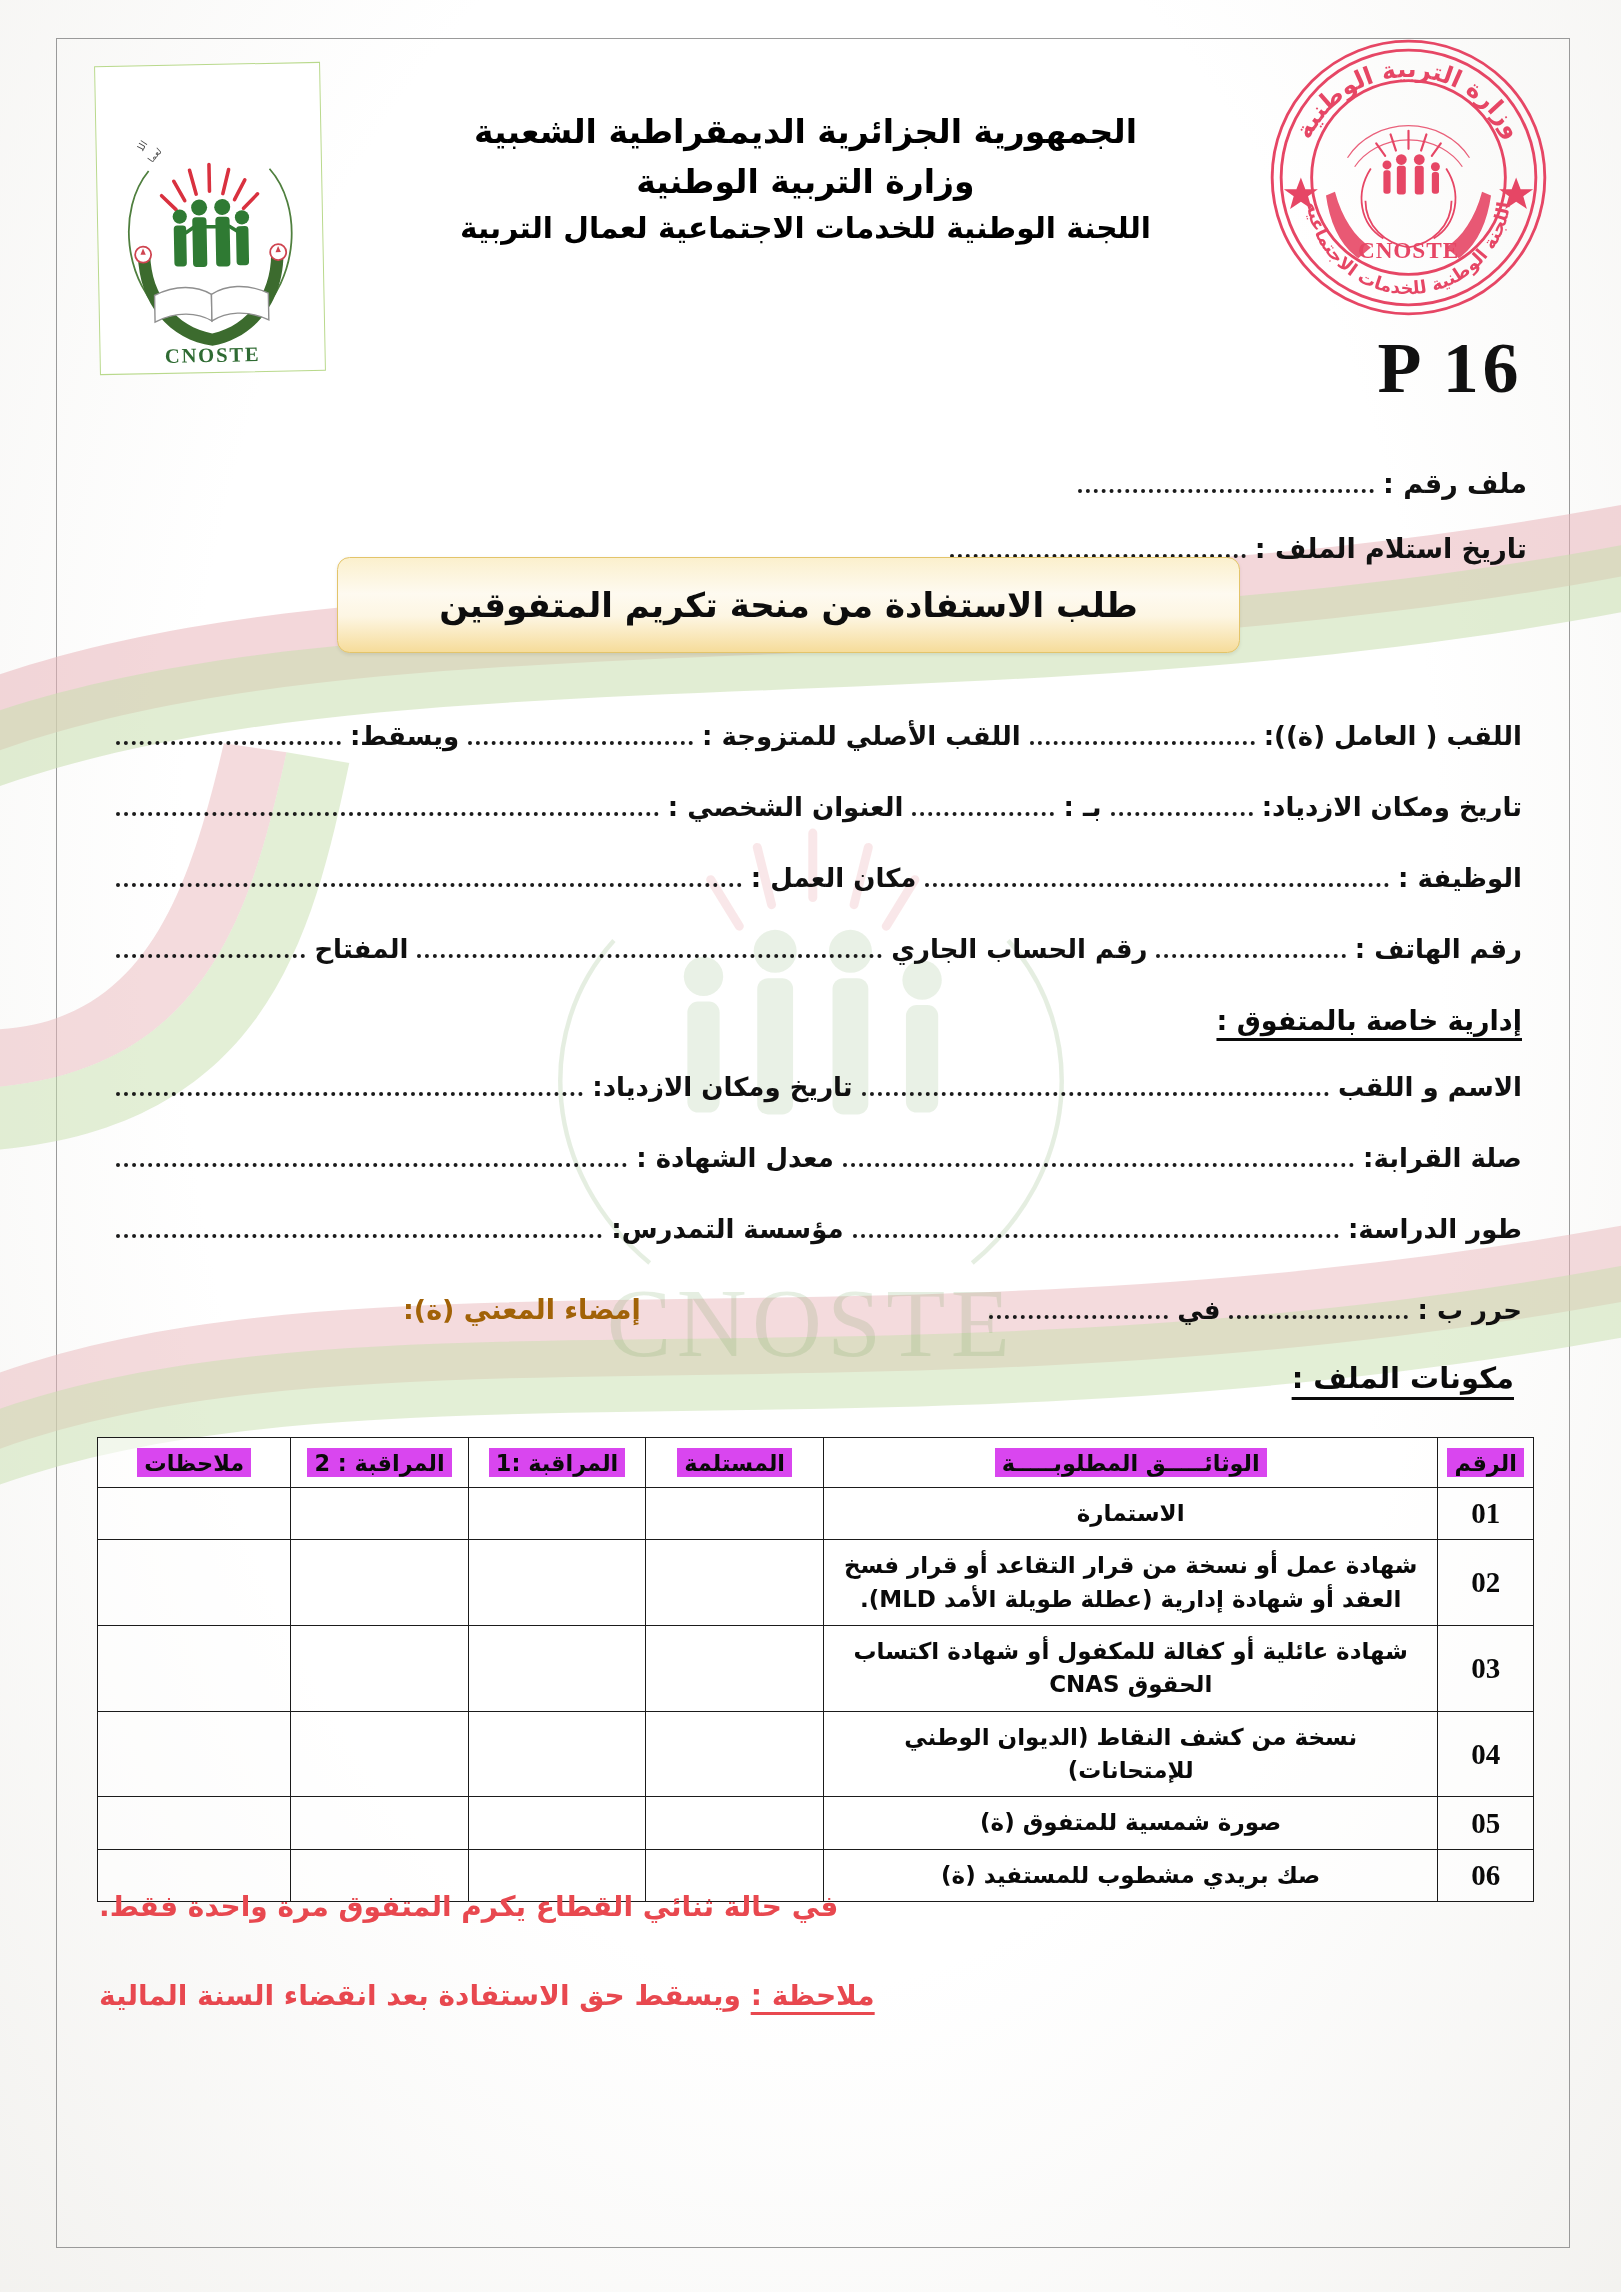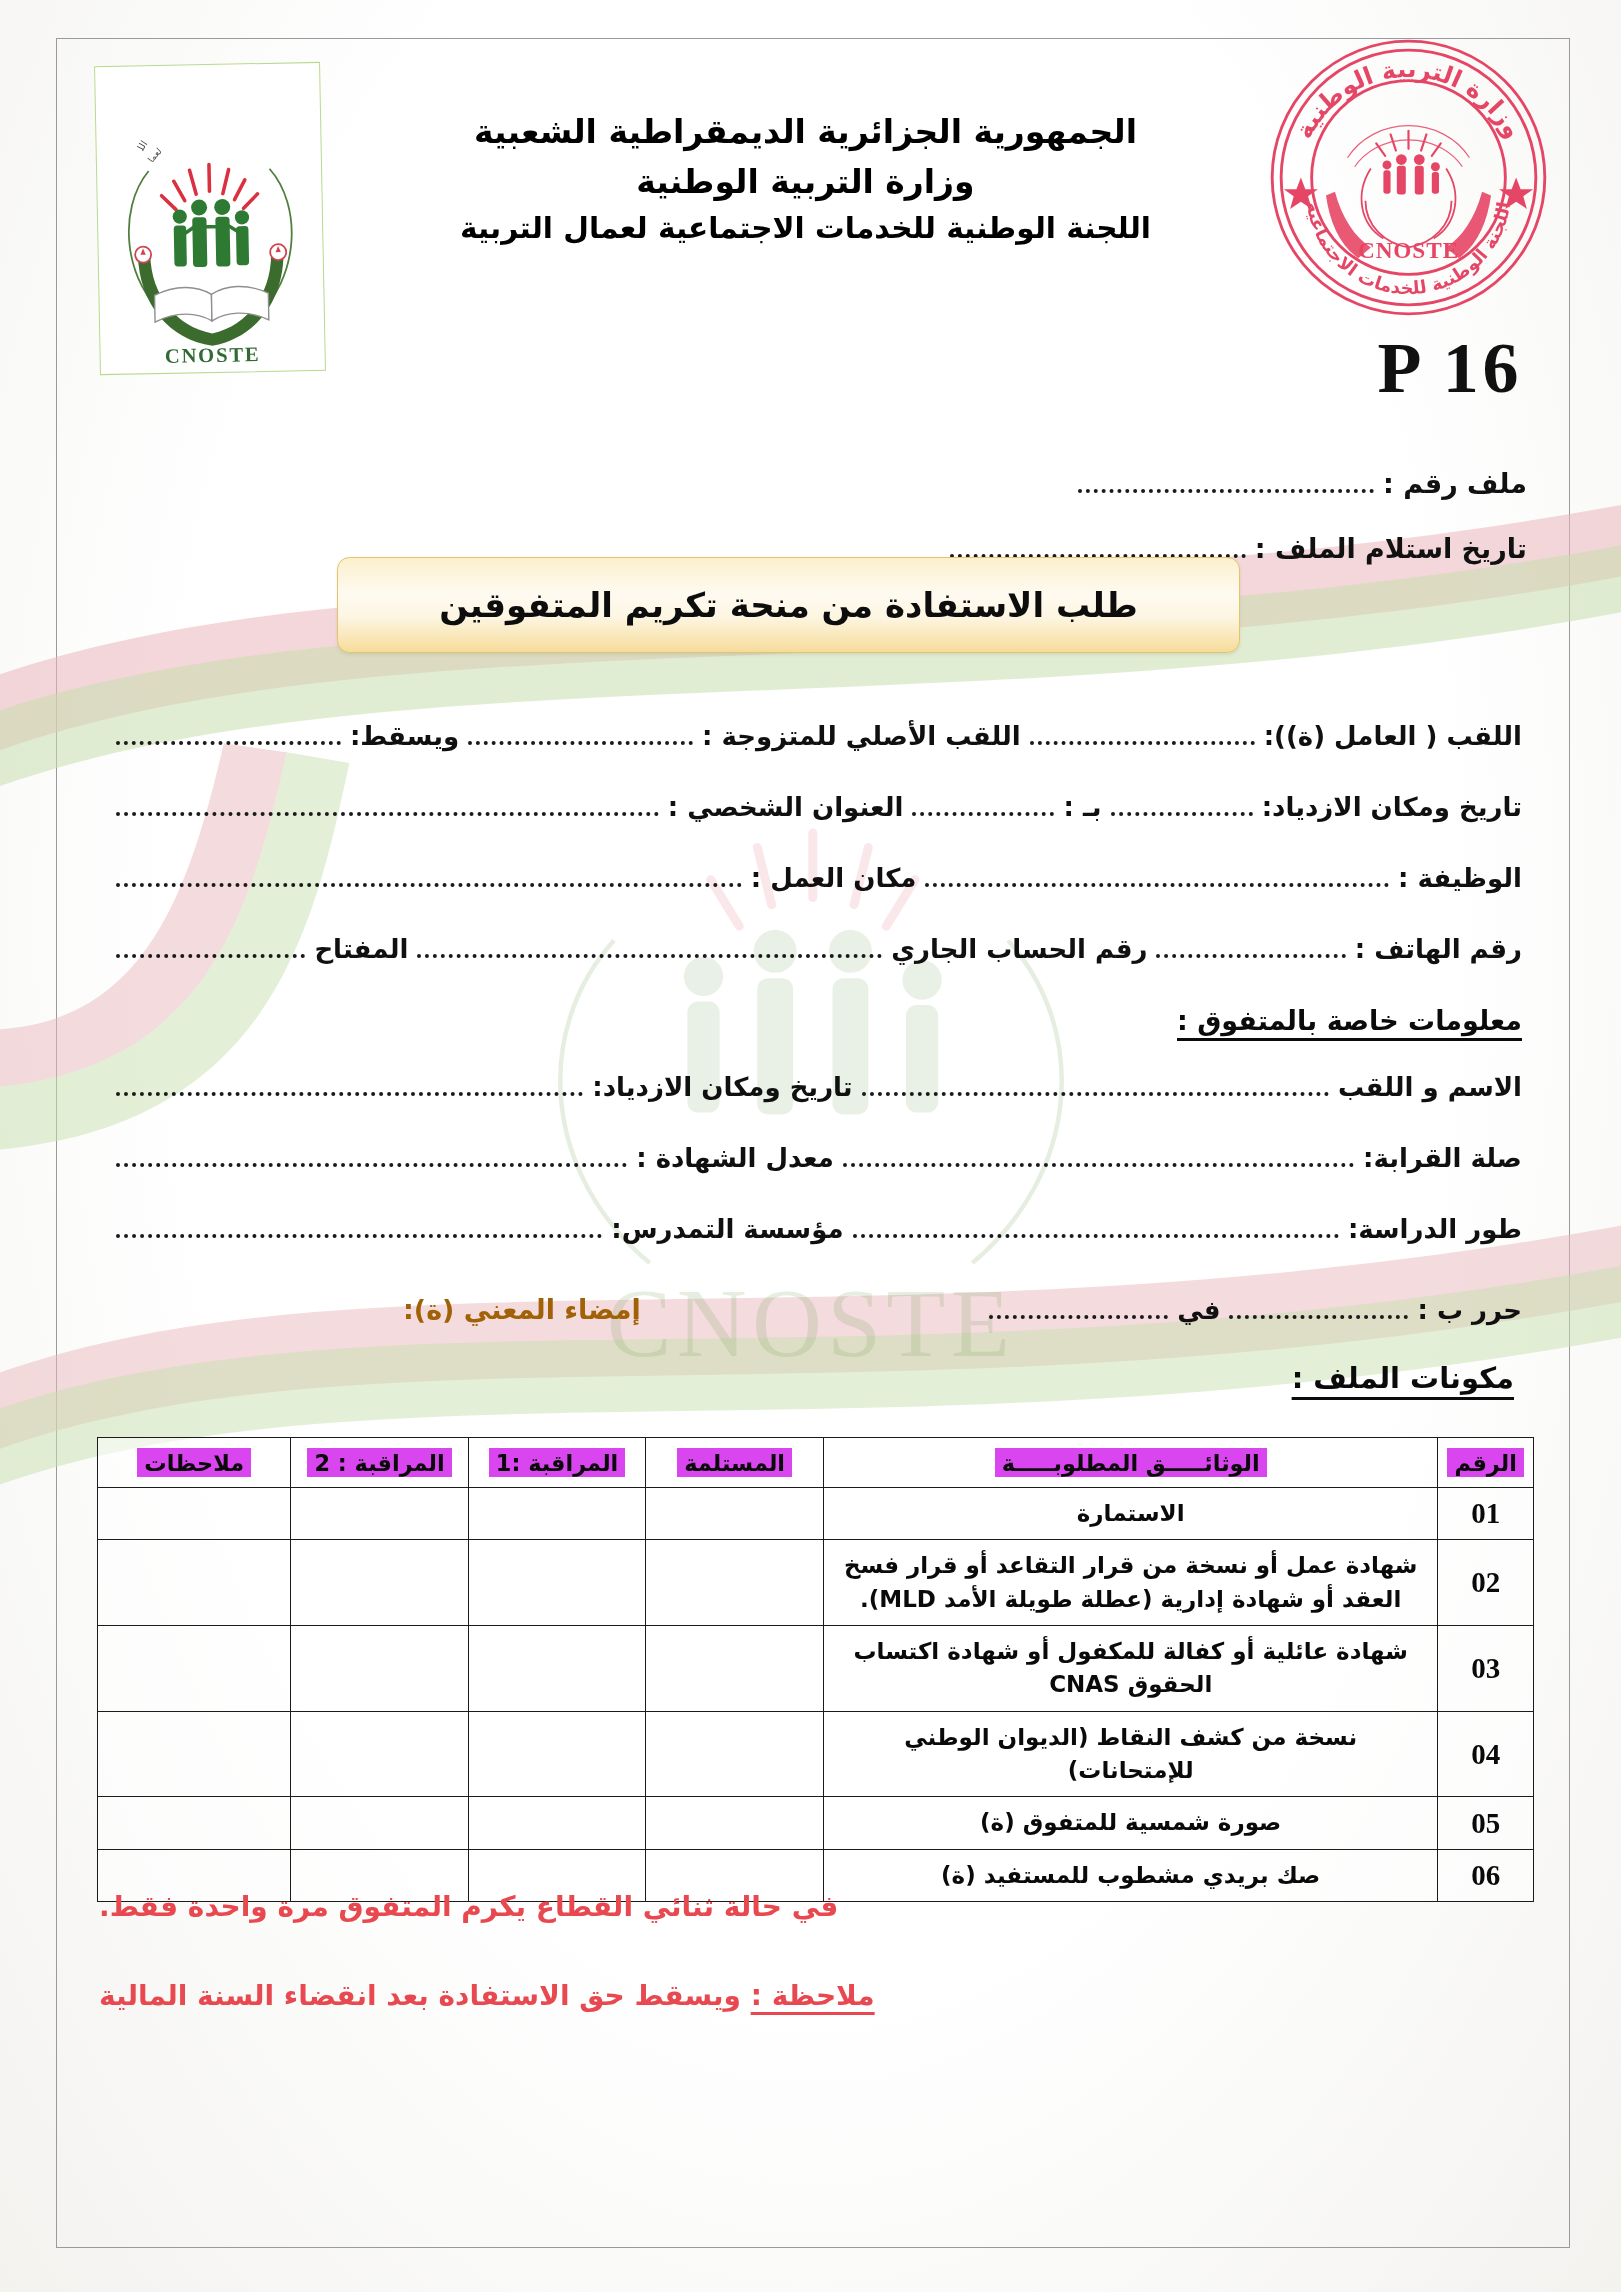--- a/index.html
+++ b/index.html
@@ -521,21 +521,21 @@
 
       <div class="frow">
         <span class="lbl">رقم الهاتف :</span>
         <span class="dots fill f3"></span>
         <span class="lbl">رقم الحساب الجاري</span>
         <span class="dots fill f2"></span>
         <span class="lbl">المفتاح</span>
         <span class="dots fill f3"></span>
       </div>
 
-      <div class="section-head">معلومات خاصة بالمتفوق :</div>
+      <div class="section-head">إدارية خاصة بالمتفوق :</div>
 
       <div class="frow">
         <span class="lbl">الاسم و اللقب</span>
         <span class="dots fill f2"></span>
         <span class="lbl">تاريخ ومكان الازدياد:</span>
         <span class="dots fill f2"></span>
       </div>
 
       <div class="frow">
         <span class="lbl">صلة القرابة:</span>

